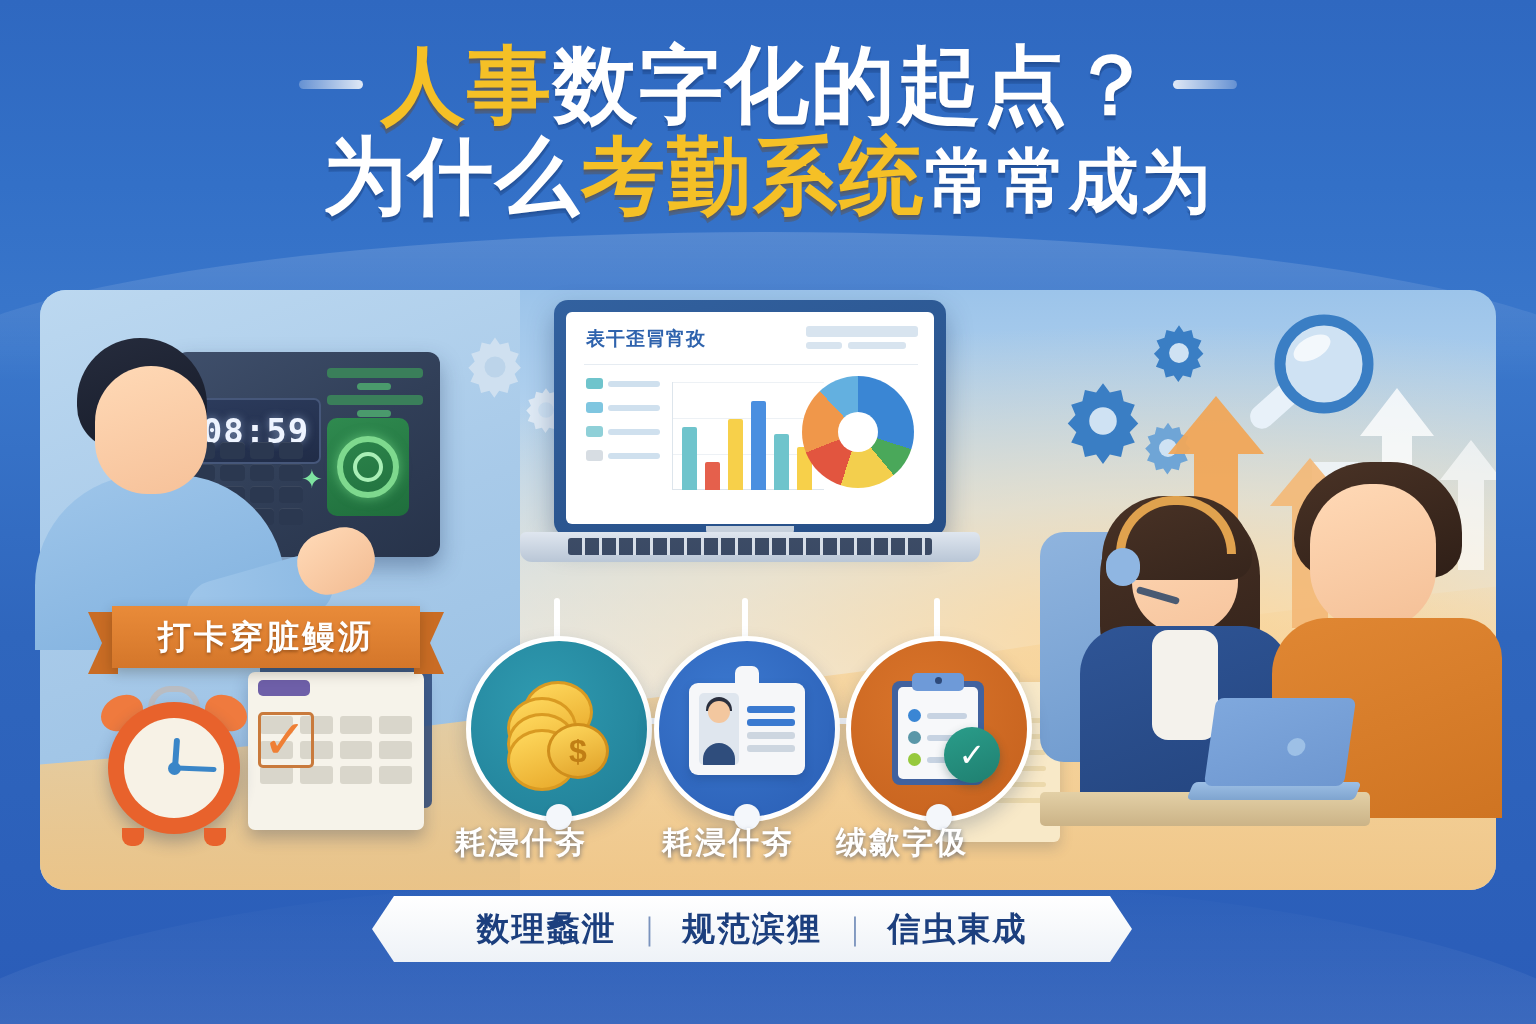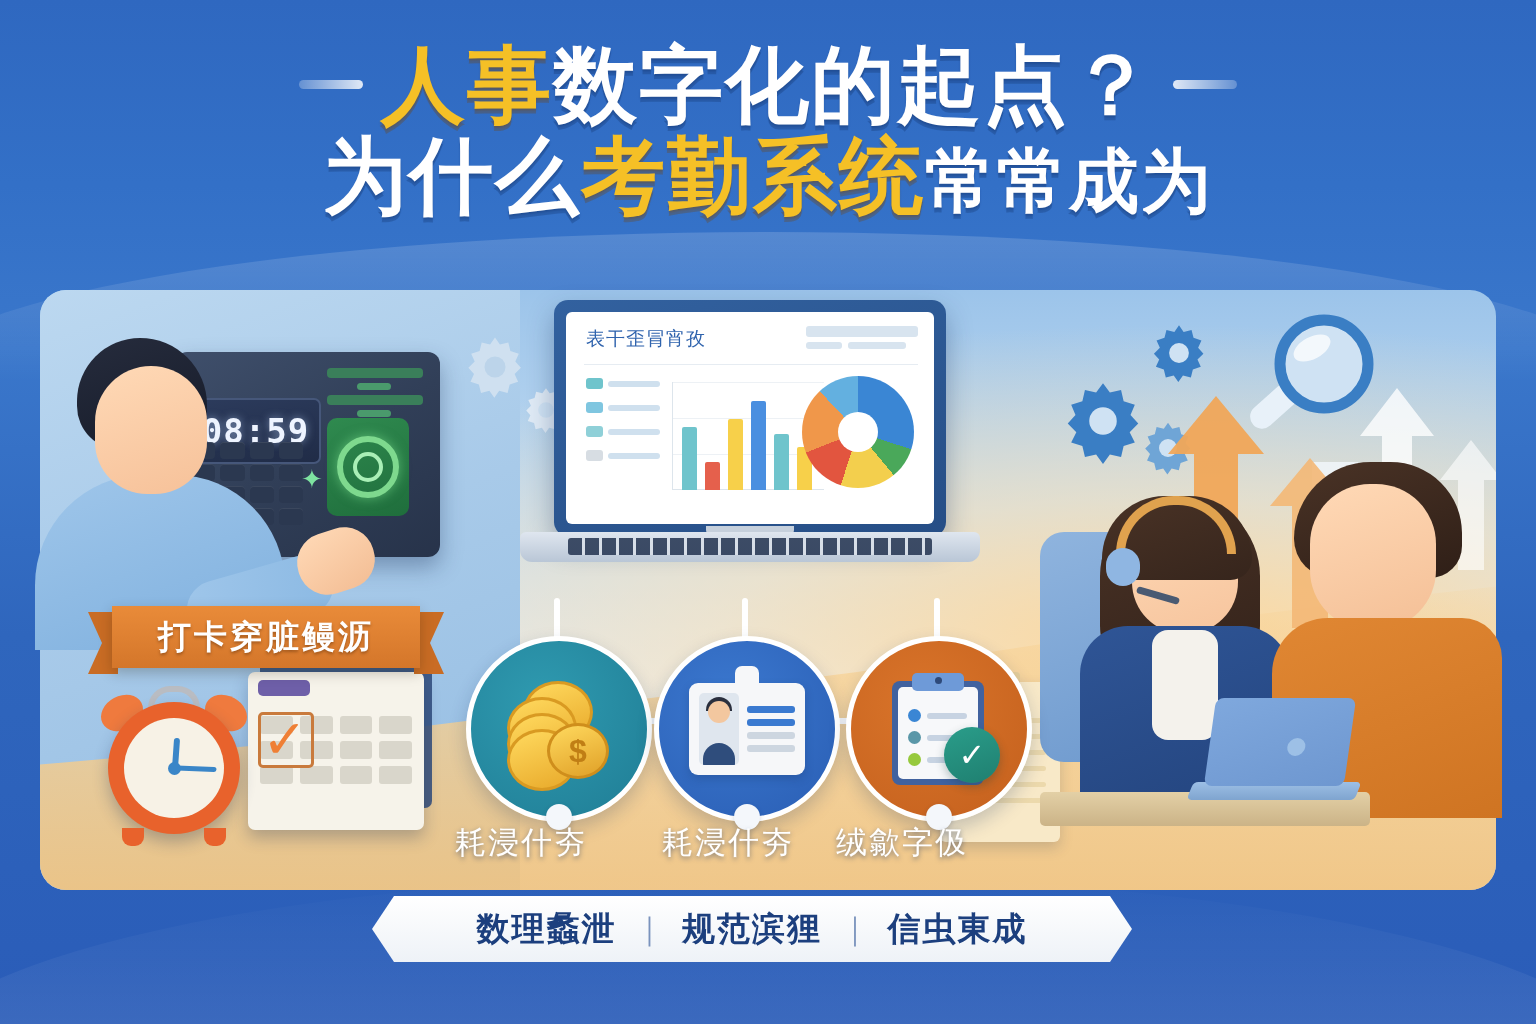--- a/index.html
+++ b/index.html
@@ -127,21 +127,21 @@
   .cal-grid{position:absolute;left:12px;top:44px;right:12px;display:grid;grid-template-columns:repeat(4,1fr);gap:7px;}
   .cal-cell{height:18px;border-radius:3px;background:#d9d6cb;}
   .cal-check{position:absolute;left:10px;top:40px;width:50px;height:50px;border:3px solid #c97a3c;border-radius:5px;}
   .check-mark{position:absolute;left:14px;top:40px;font-size:54px;color:#ef7f35;font-weight:bold;line-height:1;}
   
   #laptop{position:absolute;left:520px;top:300px;width:460px;height:300px;z-index:18;}
   .lid{position:absolute;left:34px;top:0;width:392px;height:236px;border-radius:14px;
     background:linear-gradient(160deg,#32619f,#264e86);padding:12px;box-sizing:border-box;
     box-shadow:0 12px 26px rgba(20,45,90,.35);}
   .screen{width:100%;height:100%;background:#ffffff;border-radius:6px;position:relative;overflow:hidden;}
-  .dash-title{position:absolute;left:20px;top:14px;font-size:19px;font-weight:normal;color:#2f63ad;letter-spacing:1px;}
+  .dash-title{position:absolute;left:20px;top:14px;font-size:19px;font-weight:bold;color:#2f63ad;letter-spacing:1px;}
   .dash-chips{position:absolute;right:16px;top:14px;width:112px;}
   .chipbar{height:11px;border-radius:3px;background:#d8e4ef;margin-bottom:5px;}
   .chiprow{display:flex;gap:6px;}
   .chiprow div{height:7px;border-radius:3px;background:#d8e4ef;}
   .dash-rule{position:absolute;left:18px;right:16px;top:52px;height:1px;background:#e6ecf2;}
   .legend{position:absolute;left:20px;top:66px;width:74px;}
   .lg-row{display:flex;align-items:center;gap:5px;margin-bottom:13px;}
   .lg-chip{width:17px;height:11px;border-radius:3px;}
   .lg-txt{height:6px;flex:1;border-radius:3px;background:#cfe0ee;}
   .plot{position:absolute;left:106px;top:70px;width:152px;height:108px;}
@@ -237,21 +237,21 @@
   .cb-paper{position:absolute;left:12px;top:14px;width:80px;height:92px;border-radius:5px;background:#f7f8fa;}
   .cb-head{position:absolute;left:26px;top:0;width:52px;height:18px;border-radius:5px;background:#6e9ad8;}
   .cb-hdot{position:absolute;left:49px;top:4px;width:7px;height:7px;border-radius:50%;background:#2e4a7a;}
   .cb-item{position:absolute;display:flex;align-items:center;gap:6px;left:22px;}
   .cb-bullet{width:13px;height:13px;border-radius:50%;}
   .cb-line2{width:40px;height:6px;border-radius:3px;background:#c7d3e2;}
   .cb-badge{position:absolute;right:-8px;bottom:2px;width:56px;height:56px;border-radius:50%;
     background:linear-gradient(160deg,#2a9d8a,#1f7f70);display:flex;align-items:center;justify-content:center;
     color:#fff;font-size:32px;font-weight:bold;box-shadow:0 4px 10px rgba(20,60,60,.3);}
   
-  .node-label{position:absolute;z-index:26;color:#ffffff;font-size:31px;font-weight:normal;letter-spacing:2px;
+  .node-label{position:absolute;z-index:26;color:#ffffff;font-size:31px;font-weight:bold;letter-spacing:2px;
     text-shadow:0 2px 5px rgba(20,45,95,.55);white-space:nowrap;}
   #hr-banner{position:absolute;left:1104px;top:815px;z-index:26;
     background:linear-gradient(180deg,#2d53a0,#23417f);padding:9px 22px;
     clip-path:polygon(10px 0,100% 0,calc(100% - 10px) 100%,0 100%);
     box-shadow:0 4px 10px rgba(15,35,80,.35);}
   #hr-banner span{color:#fff;font-size:31px;font-weight:bold;letter-spacing:2px;}
   
   #bottom-bar{
     position:absolute;left:372px;top:896px;width:760px;height:66px;z-index:28;
     background:linear-gradient(180deg,#ffffff,#eef2f7);

